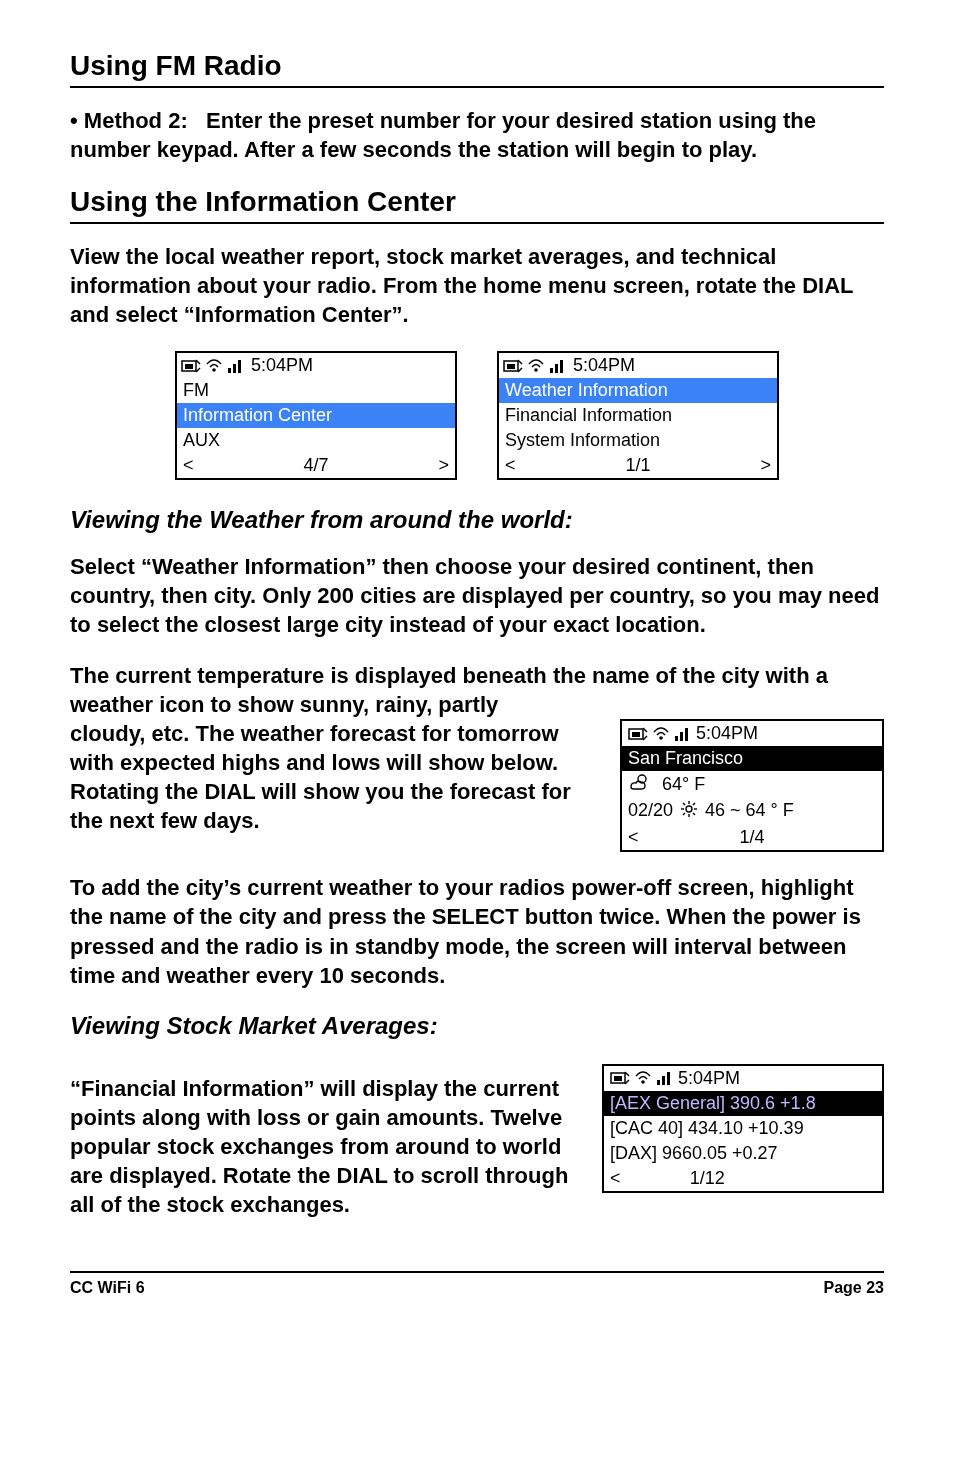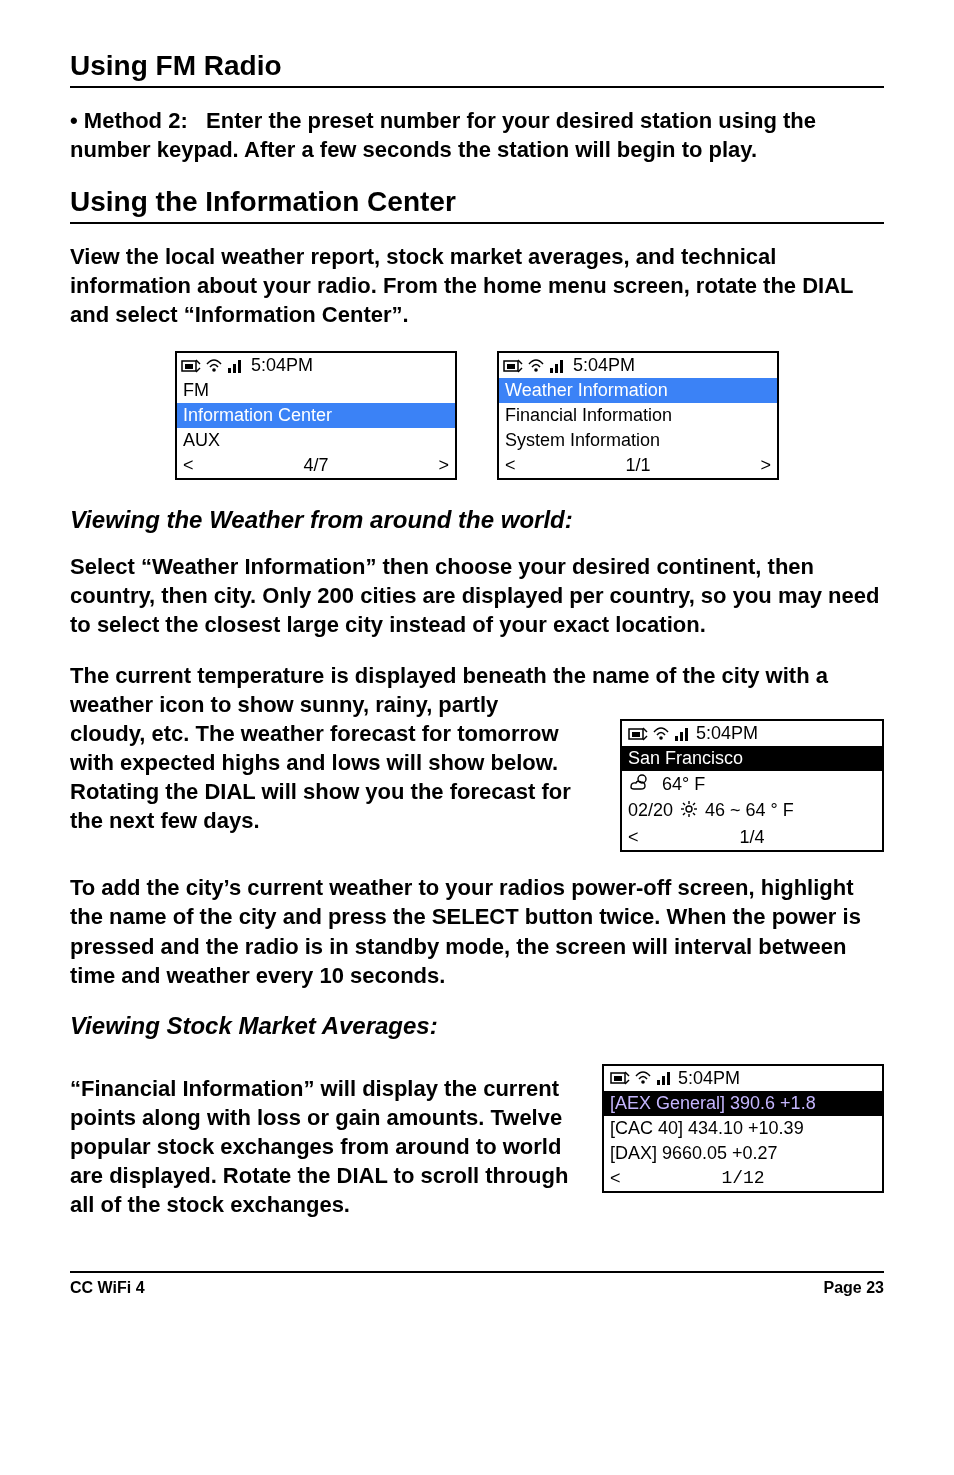--- a/index.html
+++ b/index.html
@@ -300,24 +300,24 @@
               <rect x="11" y="2" width="3" height="13" fill="#000"></rect>
             </svg>
         </span>
         <span>5:04PM</span>
       </div>
       <div class="row sel nowrap" style="padding:2px 6px; background:#000; color:#c4b5fd;">[AEX General] 390.6 +1.8</div>
       <div class="row nowrap" style="padding:2px 6px;">[CAC 40] 434.10 +10.39</div>
       <div class="row nowrap" style="padding:2px 6px;">[DAX] 9660.05 +0.27</div>
       <div class="pager" style="display:flex; padding:2px 6px;">
         <span style="width:30%;">&lt;</span>
-        <span style="width:40%; text-align:center;font-family:Liberation Mono, monospace;">1/12</span>
+        <span style="width:40%; ">1/12</span>
         <span style="width:30%;"></span>
       </div>
     </div>
   </div>
 
   <div class="footer">
-    <span>CC WiFi 4</span>
+    <span>CC WiFi 6</span>
     <span>Page 23</span>
   </div>
 
 </div>
 
 </body></html>

